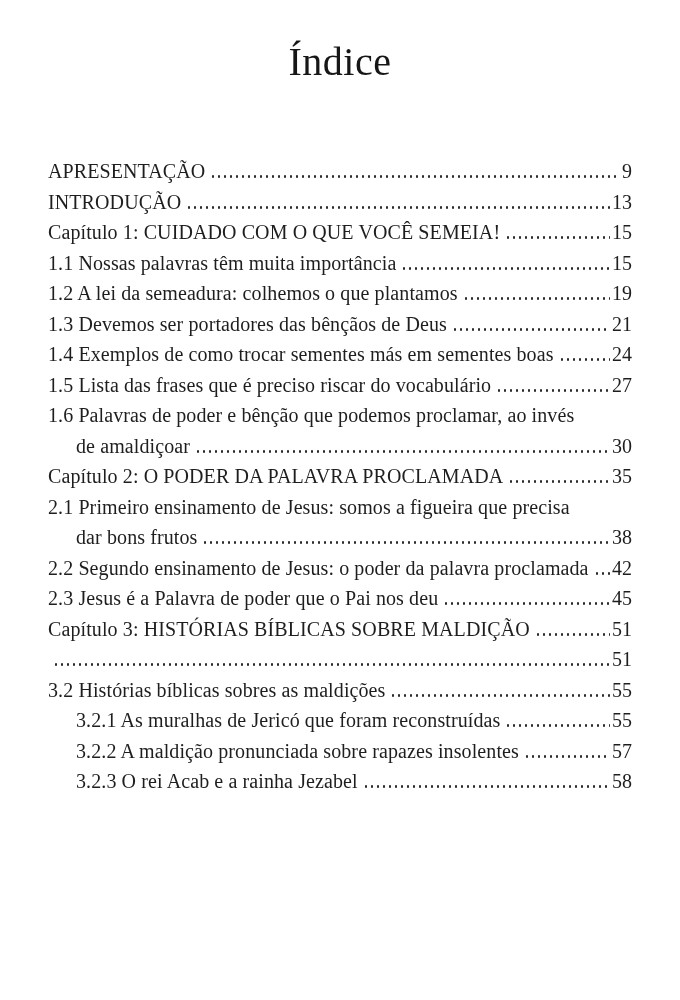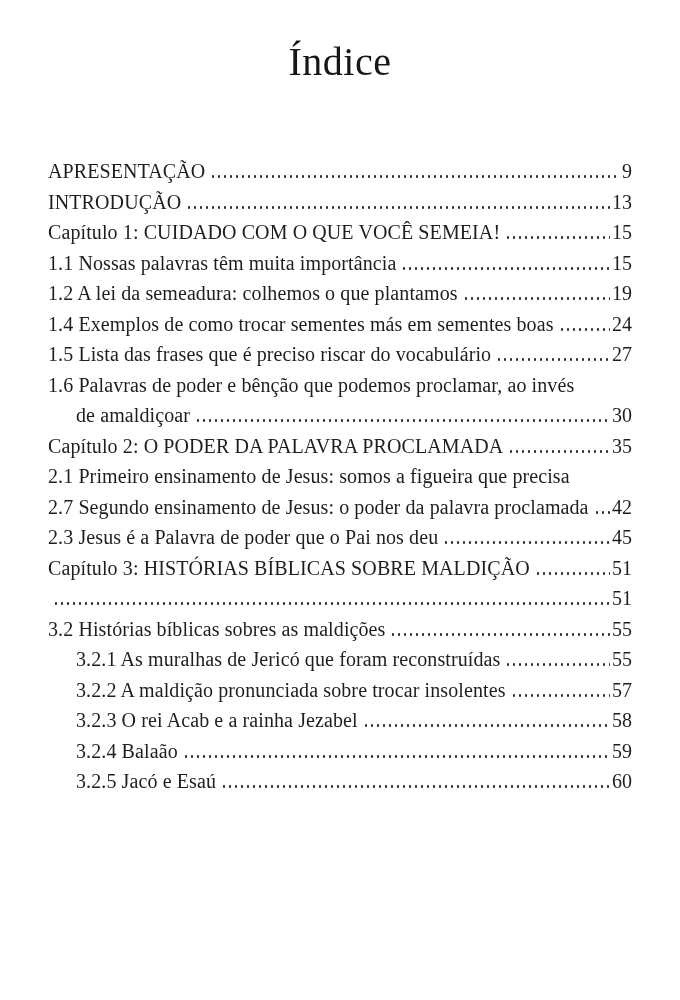--- a/index.html
+++ b/index.html
@@ -91,20 +91,25 @@
     <span class="label">1.1 Nossas palavras têm muita importância</span>
     <span class="leader"></span>
     <span class="pagenum">15</span>
   </div>
       <div class="row entry indent-0">
     <span class="label">1.2 A lei da semeadura: colhemos o que plantamos</span>
     <span class="leader"></span>
     <span class="pagenum">19</span>
   </div>
       <div class="row entry indent-0">
+    <span class="label">1.3 Devemos ser portadores das bênçãos de Deus</span>
+    <span class="leader"></span>
+    <span class="pagenum">21</span>
+  </div>
+      <div class="row entry indent-0">
     <span class="label">1.4 Exemplos de como trocar sementes más em sementes boas</span>
     <span class="leader"></span>
     <span class="pagenum">24</span>
   </div>
       <div class="row entry indent-0">
     <span class="label">1.5 Lista das frases que é preciso riscar do vocabulário</span>
     <span class="leader"></span>
     <span class="pagenum">27</span>
   </div>
       <div class="row entry indent-0 noleader">
@@ -118,22 +123,27 @@
   </div>
       <div class="row section indent-0">
     <span class="label">Capítulo 2: O PODER DA PALAVRA PROCLAMADA</span>
     <span class="leader"></span>
     <span class="pagenum">35</span>
   </div>
       <div class="row entry indent-0 noleader">
     <span class="label">2.1 Primeiro ensinamento de Jesus: somos a figueira que precisa</span>
 
   </div>
+      <div class="row continuation indent-1">
+    <span class="label">dar bons frutos</span>
+    <span class="leader"></span>
+    <span class="pagenum">38</span>
+  </div>
       <div class="row entry indent-0">
-    <span class="label">2.7 Segundo ensinamento de Jesus: o poder da palavra proclamada</span>
+    <span class="label">2.2 Segundo ensinamento de Jesus: o poder da palavra proclamada</span>
     <span class="leader"></span>
     <span class="pagenum">42</span>
   </div>
       <div class="row entry indent-0">
     <span class="label">2.3 Jesus é a Palavra de poder que o Pai nos deu</span>
     <span class="leader"></span>
     <span class="pagenum">45</span>
   </div>
       <div class="row section indent-0">
     <span class="label">Capítulo 3: HISTÓRIAS BÍBLICAS SOBRE MALDIÇÃO</span>
@@ -148,21 +158,21 @@
     <span class="label">3.2 Histórias bíblicas sobres as maldições</span>
     <span class="leader"></span>
     <span class="pagenum">55</span>
   </div>
       <div class="row entry indent-1">
     <span class="label">3.2.1 As muralhas de Jericó que foram reconstruídas</span>
     <span class="leader"></span>
     <span class="pagenum">55</span>
   </div>
       <div class="row entry indent-1">
-    <span class="label">3.2.2 A maldição pronunciada sobre trocar insolentes</span>
+    <span class="label">3.2.2 A maldição pronunciada sobre rapazes insolentes</span>
     <span class="leader"></span>
     <span class="pagenum">57</span>
   </div>
       <div class="row entry indent-1">
     <span class="label">3.2.3 O rei Acab e a rainha Jezabel</span>
     <span class="leader"></span>
     <span class="pagenum">58</span>
   </div>
       <div class="row entry indent-1">
     <span class="label">3.2.4 Balaão</span>

